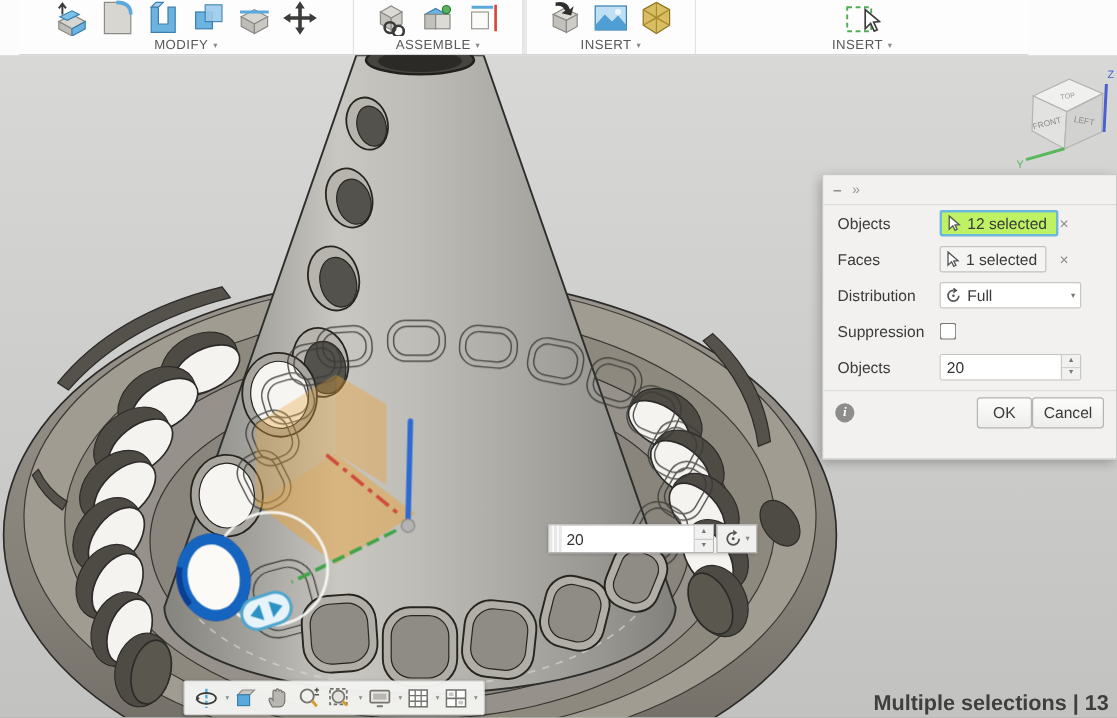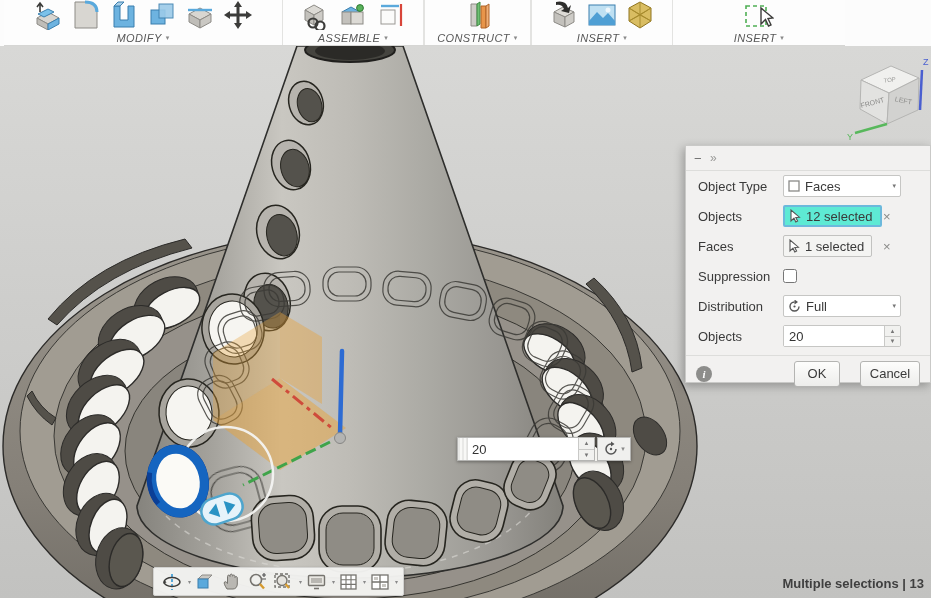--- a/index.html
+++ b/index.html
@@ -1,21 +1,21 @@
 <!DOCTYPE html>
 <html><head>
 <meta charset="utf-8">
 <style>
   html,body{margin:0;padding:0;background:#888;}
   #app{position:relative;width:931px;height:598px;overflow:hidden;
        font-family:"Liberation Sans","DejaVu Sans",sans-serif;
        background:#fcfcfc;user-select:none;}
   
-  #toolbar{position:absolute;left:4px;top:0;width:841px;height:45px;background:#fdfdfd;
-           border-bottom:1px solid #d6d6d4;display:flex;overflow:hidden;font-style:italic;}
+  #toolbar{position:absolute;left:16px;top:0;width:841px;height:45px;background:#fdfdfd;
+           border-bottom:1px solid #d6d6d4;display:flex;overflow:hidden;}
   .tb-group{display:flex;flex-direction:column;align-items:center;justify-content:flex-end;height:45px;}
   .tb-icons{display:flex;align-items:flex-end;gap:8px;margin-top:-7px;}
   .tb-icon{width:30px;height:32px;display:flex;align-items:flex-end;justify-content:center;cursor:pointer;}
   .tb-label{height:15px;font-size:11px;color:#575757;letter-spacing:.4px;display:flex;align-items:center;gap:4px;}
   .tb-caret{font-size:7px;color:#8a8a8a;}
   .tb-sep{width:1px;background:#e3e3e1;height:45px;}
   
   #viewport{position:absolute;left:0;top:46px;width:931px;height:552px;
             background:linear-gradient(#d8d8d6,#c3c3c1 70%,#cscsc4);}
   #scene{position:absolute;left:0;top:0;}
@@ -32,46 +32,46 @@
   #fi-rotate{width:34px;height:24px;margin-left:2px;background:#f0f0ee;border:1px solid #b5b5b3;box-sizing:border-box;
              display:flex;align-items:center;justify-content:center;gap:2px;cursor:pointer;}
   #fi-rotate .tb-caret{font-size:7px;}
   
   #navbar{position:absolute;left:153px;top:521px;height:27px;background:rgba(243,243,241,.97);
           border:1px solid #d2d2d0;border-radius:2px;box-shadow:0 1px 3px rgba(0,0,0,.25);
           display:flex;align-items:center;padding:0 5px;gap:2px;}
   .nav-btn{height:23px;display:flex;align-items:center;justify-content:center;padding:0 3px;cursor:pointer;border-radius:2px;}
   .nav-caret{font-size:6px;color:#8a8a8a;margin-left:1px;cursor:pointer;}
   
-  #status{position:absolute;right:7px;top:530px;font-size:13px;font-weight:700;color:#3f3f3f;}
+  #status{position:absolute;right:7px;top:530px;font-size:18px;font-weight:700;color:#3f3f3f;}
   
   #dialog{position:absolute;left:685px;top:145px;width:246px;height:238px;background:#f2f1f0;
           border:1px solid #c9c9c7;box-sizing:border-box;box-shadow:-2px 3px 9px rgba(0,0,0,.28);font-size:13px;color:#3a3a3a;}
   #dlg-header{height:24px;display:flex;align-items:center;border-bottom:1px solid #dddddb;padding:0 8px;}
   #dlg-collapse{color:#6b6b6b;font-size:13px;width:16px;cursor:pointer;}
   #dlg-title{flex:1;font-size:11.5px;font-weight:700;color:#4a4a4a;letter-spacing:.4px;}
   #dlg-expand{color:#9a9a98;font-size:12px;cursor:pointer;}
   .dlg-row{height:30px;display:flex;align-items:center;padding-left:12px;position:relative;}
   .dlg-label{width:85px;color:#3a3a3a;}
   .dd{width:118px;height:22px;background:#fff;border:1px solid #c6c6c4;box-sizing:border-box;border-radius:2px;
       display:flex;align-items:center;padding:0 4px;gap:5px;cursor:pointer;}
   .dd-caret{margin-left:auto;font-size:7px;color:#777;}
   .sel-btn{height:22px;border-radius:2px;display:flex;align-items:center;gap:4px;padding:0 7px 0 4px;cursor:pointer;box-sizing:border-box;}
-  .sel-active{background:#5eead4;border:2px solid #6cb9dc;}
+  .sel-active{background:#bef264;border:2px solid #6cb9dc;}
   .sel-idle{background:#f4f4f2;border:1px solid #c2c2c0;}
   .clear-x{position:absolute;left:197px;color:#8a8a88;font-size:13px;cursor:pointer;}
   .qty-wrap{width:118px;height:22px;background:#fff;border:1px solid #c6c6c4;box-sizing:border-box;border-radius:2px;display:flex;}
   .qty-wrap input{flex:1;min-width:0;border:0;outline:none;font-size:13px;color:#333;padding:0 5px;font-family:inherit;}
   #dlg-footer{height:35px;margin-top:4px;border-top:1px solid #dddddb;display:flex;align-items:center;padding:0 10px;}
   #info-icon{width:16px;height:16px;border-radius:50%;background:#8d8d8b;color:#fff;font-size:11px;font-weight:700;
              display:flex;align-items:center;justify-content:center;cursor:pointer;font-family:"Liberation Serif",serif;font-style:italic;}
   .dlg-btn{height:24px;background:linear-gradient(#fdfdfc,#ededeb);border:1px solid #b4b4b2;border-radius:3px;
            font-size:13px;color:#3a3a3a;display:flex;align-items:center;justify-content:center;cursor:pointer;}
   #ok-btn{width:44px;margin-left:auto;}
-  #cancel-btn{width:58px;margin-left:20px;}
+  #cancel-btn{width:58px;margin-left:0;}
   input[type=checkbox]{width:14px;height:14px;margin:0;accent-color:#4ba6d4;cursor:pointer;}
 </style>
 </head>
 <body>
 
 <div id="app">
 
   <div id="toolbar">
 
     <div class="tb-group" style="width:278px">
@@ -153,36 +153,20 @@
       </div>
       <div class="tb-label">
           <span>ASSEMBLE</span>
           <span class="tb-caret">▾</span>
         </div>
     </div>
     <div class="tb-sep"></div>
 
     <div class="tb-sep"></div>
 
-    <div class="tb-group" style="width:105px">
-      <div class="tb-icons">
-        <div class="tb-icon">
-            <svg width="28" height="30" viewBox="0 0 28 30">
-              <path d="M7 4 L13 4 L13 26 L7 26 Z" fill="#ceccc7" stroke="#8d8b86"></path>
-              <path d="M13 4 L16 2 L16 24 L13 26 Z" fill="#6fbf74" stroke="#3e8a43"></path>
-              <path d="M17 6 L22 6 L22 28 L17 28 Z" fill="#e8954a" stroke="#b06428"></path>
-              <path d="M22 6 L25 4 L25 26 L22 28 Z" fill="#f0b078" stroke="#b06428"></path>
-            </svg>
-          </div>
-      </div>
-      <div class="tb-label">
-          <span>CONSTRUCT</span>
-          <span class="tb-caret">▾</span>
-        </div>
-    </div>
     <div class="tb-sep"></div>
 
     <div class="tb-sep"></div>
 
     <div class="tb-group" style="width:140px">
       <div class="tb-icons">
         <div class="tb-icon">
             <svg width="28" height="30" viewBox="0 0 28 30">
               <path d="M4 12 L13 7 L24 12 L15 17 Z" fill="#dcdad5" stroke="#8d8b86"></path>
               <path d="M4 12 L4 22 L15 27 L15 17 Z" fill="#c3c1bc" stroke="#8d8b86"></path>
@@ -563,30 +547,20 @@
 
     <div id="status">Multiple selections | 13</div>
   </div>
 
   <div id="dialog">
     <div id="dlg-header">
       <span id="dlg-collapse">−</span>
       <span id="dlg-expand">»</span>
     </div>
 
-    <div class="dlg-row">
-      <span class="dlg-label">Object Type</span>
-      <div class="dd">
-        <svg width="12" height="12" viewBox="0 0 12 12">
-            <rect x="1" y="1" width="10" height="10" fill="#fff" stroke="#8a8a88" stroke-width="1.3"></rect>
-          </svg>
-        <span>Faces</span>
-        <span class="dd-caret">▾</span>
-      </div>
-    </div>
 
     <div class="dlg-row">
       <span class="dlg-label">Objects</span>
       <div class="sel-btn sel-active">
         <svg width="13" height="14" viewBox="0 0 13 14">
             <path d="M2 1 L2 12 L5 9.2 L6.8 13 L8.6 12.1 L6.8 8.5 L10.4 8.2 Z" fill="#fff" stroke="#555" stroke-width="1.1"></path>
           </svg>
         <span>12 selected</span>
       </div>
       <span class="clear-x">×</span>
@@ -594,41 +568,41 @@
 
     <div class="dlg-row">
       <span class="dlg-label">Faces</span>
       <div class="sel-btn sel-idle">
         <svg width="13" height="14" viewBox="0 0 13 14">
             <path d="M2 1 L2 12 L5 9.2 L6.8 13 L8.6 12.1 L6.8 8.5 L10.4 8.2 Z" fill="#fff" stroke="#555" stroke-width="1.1"></path>
           </svg>
         <span>1 selected</span>
       </div>
       <span class="clear-x">×</span>
-    </div>
-
-    <div class="dlg-row">
-      <span class="dlg-label">Suppression</span>
-      <input type="checkbox" style="">
     </div>
 
     <div class="dlg-row">
       <span class="dlg-label">Distribution</span>
       <div class="dd">
         <svg width="13" height="13" viewBox="0 0 13 13">
             <path d="M11 6.5 A 4.5 4.5 0 1 1 6.5 2" fill="none" stroke="#555" stroke-width="1.4"></path>
             <path d="M6.5 -0.5 L6.5 4.5 L10 2 Z" fill="#555"></path>
             <circle cx="6.5" cy="6.5" r="1.1" fill="#555"></circle>
           </svg>
         <span>Full</span>
         <span class="dd-caret">▾</span>
       </div>
     </div>
 
     <div class="dlg-row">
+      <span class="dlg-label">Suppression</span>
+      <input type="checkbox" style="">
+    </div>
+
+    <div class="dlg-row">
       <span class="dlg-label">Objects</span>
       <div class="qty-wrap">
         <input type="text" value="20" style="">
         <div class="spinner">
           <div class="spin-btn">▲</div>
           <div class="spin-btn">▼</div>
         </div>
       </div>
     </div>
 

